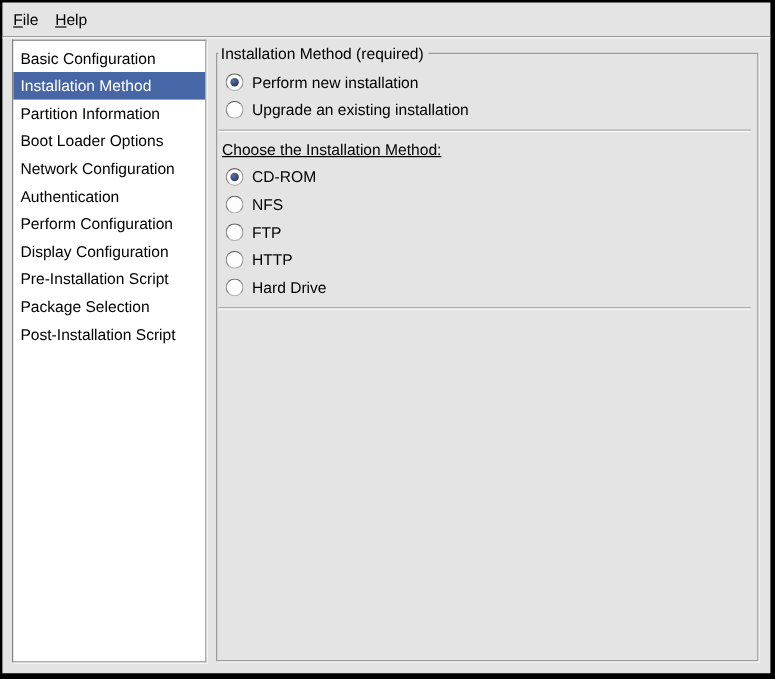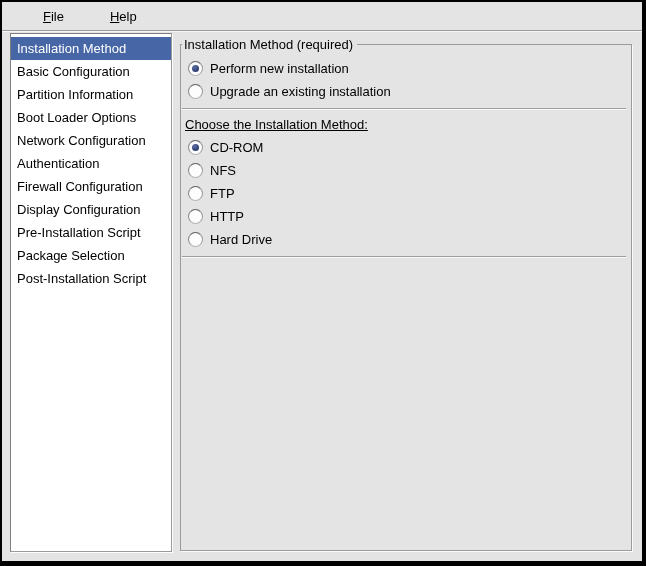--- a/index.html
+++ b/index.html
@@ -20,21 +20,20 @@
   
   .menubar {
     position: absolute; left: 0; top: 0; right: 0; height: 28px;
     display: flex; align-items: center;
     padding-left: 2px;
   }
   .menu-item {
     font-size: 13px; color: #000;
     padding: 4px 7px;
     cursor: default;
-    margin-left: 32px;
   }
   .menu-item u { text-decoration: underline; }
   .menubar-line {
     position: absolute; left: 0; right: 0; top: 28px;
     height: 0;
     border-top: 1px solid #9c9c9c;
     border-bottom: 1px solid #f7f7f7;
   }
   
   .sidebar {
@@ -115,27 +114,27 @@
 
 <div class="window">
 
   <div class="menubar">
     <div class="menu-item"><u>F</u><span>ile</span></div>
     <div class="menu-item"><u>H</u><span>elp</span></div>
   </div>
   <div class="menubar-line"></div>
 
   <div class="sidebar">
+    <div class="row">Basic Configuration</div>
     <div class="row selected">Installation Method</div>
-    <div class="row">Basic Configuration</div>
     <div class="row">Partition Information</div>
     <div class="row">Boot Loader Options</div>
     <div class="row">Network Configuration</div>
     <div class="row">Authentication</div>
-    <div class="row">Firewall Configuration</div>
+    <div class="row">Perform Configuration</div>
     <div class="row">Display Configuration</div>
     <div class="row">Pre-Installation Script</div>
     <div class="row">Package Selection</div>
     <div class="row">Post-Installation Script</div>
   </div>
 
   <div class="frame">
     <div class="frame-legend">Installation Method (required)</div>
 
     <div class="radio-row">

